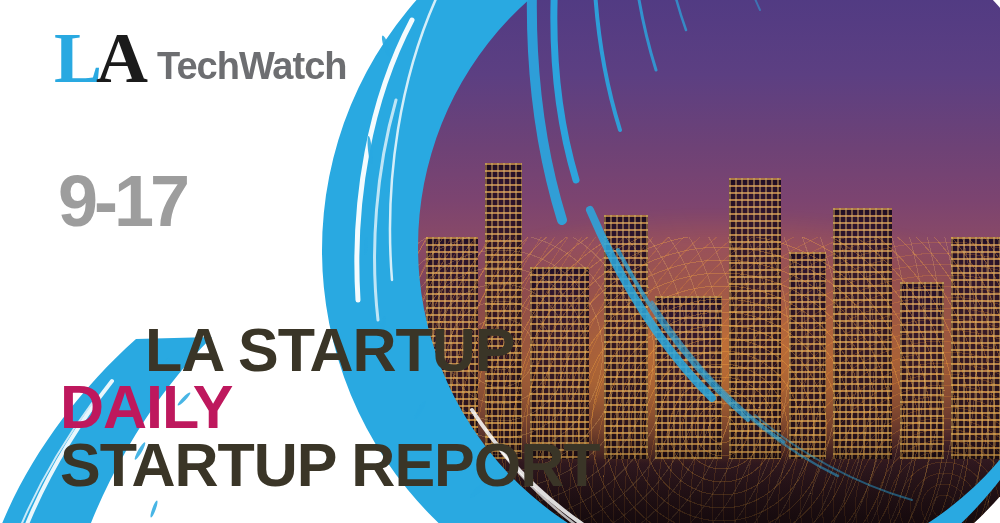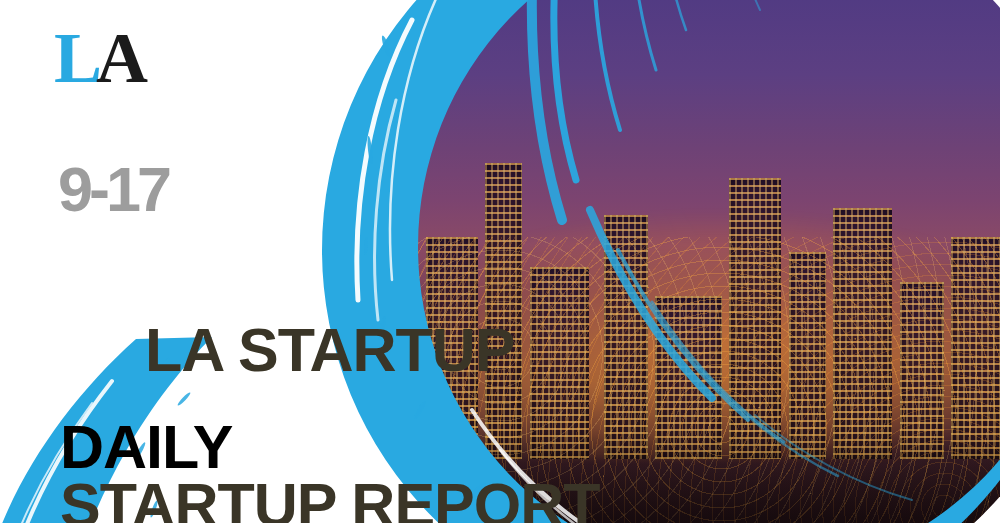--- a/index.html
+++ b/index.html
@@ -168,42 +168,42 @@
     margin-left: 10px;
     letter-spacing: -1px;
     position: relative;
     top: -3px;
   }
 
   
   .date {
     position: absolute;
     left: 58px;
-    top: 158px;
+    top: 165px;
     font-family: "Liberation Sans", sans-serif;
     font-weight: 700;
-    font-size: 63px;
+    font-size: 72px;
     line-height: 1;
     color: #9d9d9d;
     letter-spacing: -4px;
   }
 
   
   .headline {
     position: absolute;
     left: 60px;
     top: 322px;
     font-family: "Liberation Sans", sans-serif;
     font-weight: 700;
     font-size: 61px;
     line-height: 0.94;
     letter-spacing: -1px;
   }
   .hl-1 { color: #3a3527; text-align: center; }
-  .hl-2 { color: #000000; margin-top: 40px; }
+  .hl-2 { color: #be185d; }
   .hl-3 { color: #3a3527; }
 </style>
 </head>
 <body>
 
 <div class="canvas">
 
   <div class="photo-wrap">
     <div class="photo-sky"></div>
     <div class="photo-glow"></div>
@@ -315,20 +315,21 @@
         <ellipse cx="200" cy="118" rx="2" ry="10" transform="rotate(30 200 118)"></ellipse>
         <ellipse cx="214" cy="176" rx="1.8" ry="9" transform="rotate(20 214 176)"></ellipse>
         <ellipse cx="188" cy="222" rx="2" ry="10" transform="rotate(12 188 222)"></ellipse>
       </g>
     </svg>
   </div>
 
   <div class="logo">
     <span class="logo-l">L</span>
     <span class="logo-a">A</span>
+    <span class="logo-tech">TechWatch</span>
   </div>
 
   <div class="date">9-17</div>
 
   <div class="headline">
     <div class="hl-1">LA STARTUP</div>
     <div class="hl-2">DAILY</div>
     <div class="hl-3">STARTUP REPORT</div>
   </div>
 

